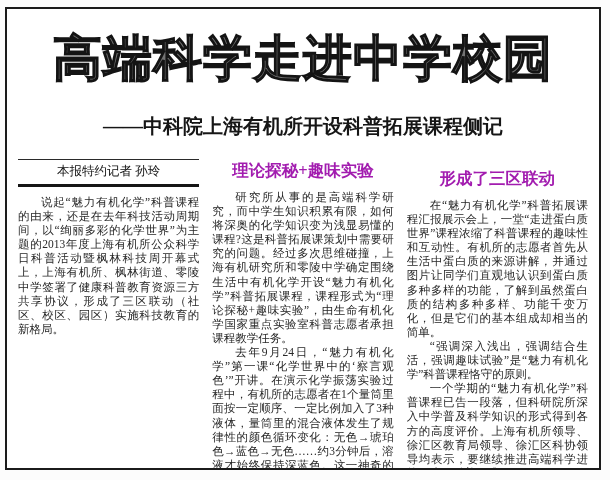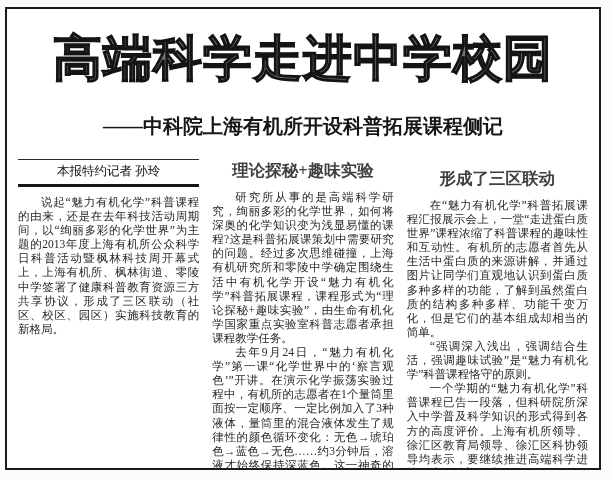--- a/index.html
+++ b/index.html
@@ -66,21 +66,21 @@
     border-bottom:3px solid #151515;
     margin-bottom:8px;
     color:#111111;
   }
   .col-heading {
     font-family:Liberation Serif, serif;
     font-weight:bold;
     text-align:center;
     font-size:16.5px;
     line-height:19px;
-    color:#404040;
+    color:#a21caf;
   }
   .col-heading.mid { margin:2px 0 10px 0; }
   .col-heading.right { margin:10px 0 10px 0; }
 </style>
 </head>
 <body>
 
 <div class="sheet">
 
   <h1 class="headline">高端科学走进中学校园</h1>
@@ -89,21 +89,21 @@
 
   <div class="columns">
 
     <div class="col">
       <div class="byline">本报特约记者 孙玲</div>
       <p>说起“魅力有机化学”科普课程的由来，还是在去年科技活动周期间，以“绚丽多彩的化学世界”为主题的2013年度上海有机所公众科学日科普活动暨枫林科技周开幕式上，上海有机所、枫林街道、零陵中学签署了健康科普教育资源三方共享协议，形成了三区联动（社区、校区、园区）实施科技教育的新格局。</p>
     </div>
 
     <div class="col">
       <h2 class="col-heading mid">理论探秘+趣味实验</h2>
-      <p>研究所从事的是高端科学研究，绚丽多彩的化学世界，如何将深奥的化学知识变为浅显易懂的课程?这是科普拓展课策划中需要研究的问题。经过多次思维碰撞，上海有机研究所和零陵中学确定围绕生活中有机化学开设“魅力有机化学”科普拓展课程，课程形式为“理论探秘+趣味实验”，由生命有机化学国家重点实验室科普志愿者承担课程教学任务。</p>
+      <p>研究所从事的是高端科学研究，而中学生知识积累有限，如何将深奥的化学知识变为浅显易懂的课程?这是科普拓展课策划中需要研究的问题。经过多次思维碰撞，上海有机研究所和零陵中学确定围绕生活中有机化学开设“魅力有机化学”科普拓展课程，课程形式为“理论探秘+趣味实验”，由生命有机化学国家重点实验室科普志愿者承担课程教学任务。</p>
       <p>去年9月24日，“魅力有机化学”第一课“化学世界中的‘察言观色’”开讲。在演示化学振荡实验过程中，有机所的志愿者在1个量筒里面按一定顺序、一定比例加入了3种液体，量筒里的混合液体发生了规律性的颜色循环变化：无色→琥珀色→蓝色→无色……约3分钟后，溶液才始终保持深蓝色。这一神奇的变化，引得在场的学生们啧啧称奇，激发了探索化学实验奥秘的兴趣。</p>
 
     </div>
 
     <div class="col">
       <h2 class="col-heading right">形成了三区联动</h2>
       <p>在“魅力有机化学”科普拓展课程汇报展示会上，一堂“走进蛋白质世界”课程浓缩了科普课程的趣味性和互动性。有机所的志愿者首先从生活中蛋白质的来源讲解，并通过图片让同学们直观地认识到蛋白质多种多样的功能，了解到虽然蛋白质的结构多种多样、功能千变万化，但是它们的基本组成却相当的简单。</p>
       <p>“强调深入浅出，强调结合生活，强调趣味试验”是“魅力有机化学”科普课程恪守的原则。</p>
       <p>一个学期的“魅力有机化学”科普课程已告一段落，但科研院所深入中学普及科学知识的形式得到各方的高度评价。上海有机所领导、徐汇区教育局领导、徐汇区科协领导均表示，要继续推进高端科学进校园这一科普形式。</p>
     </div>

